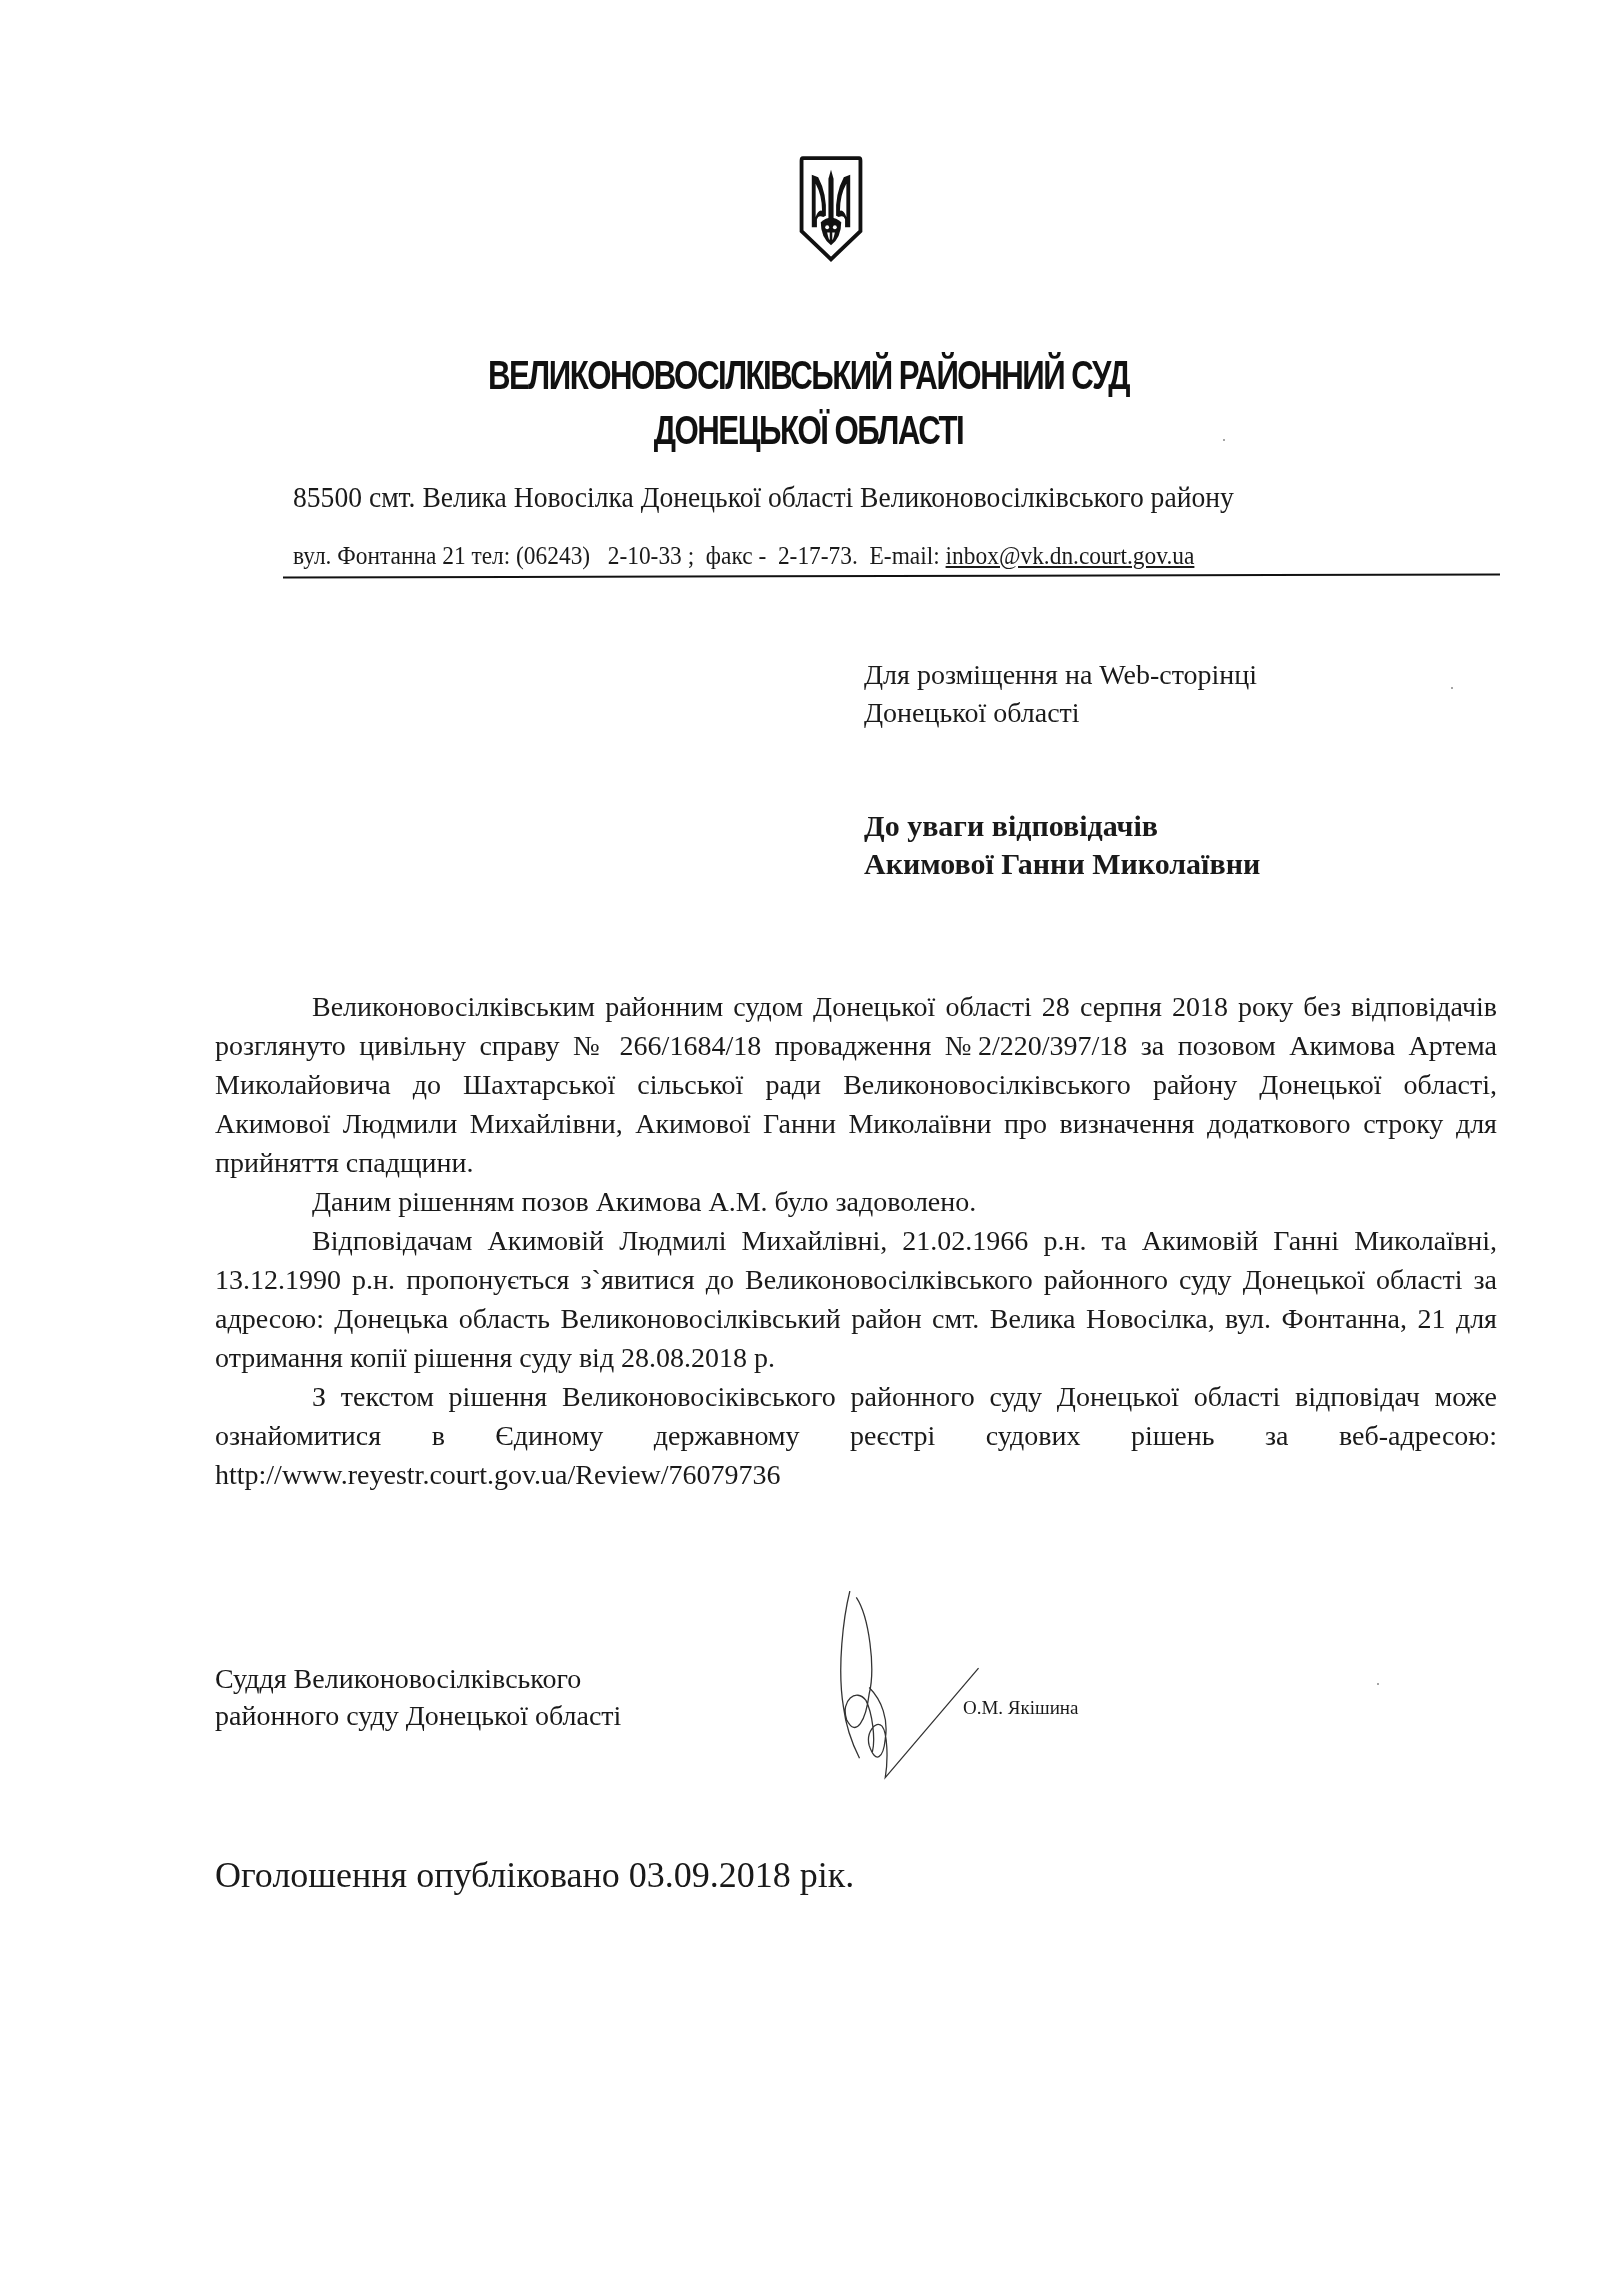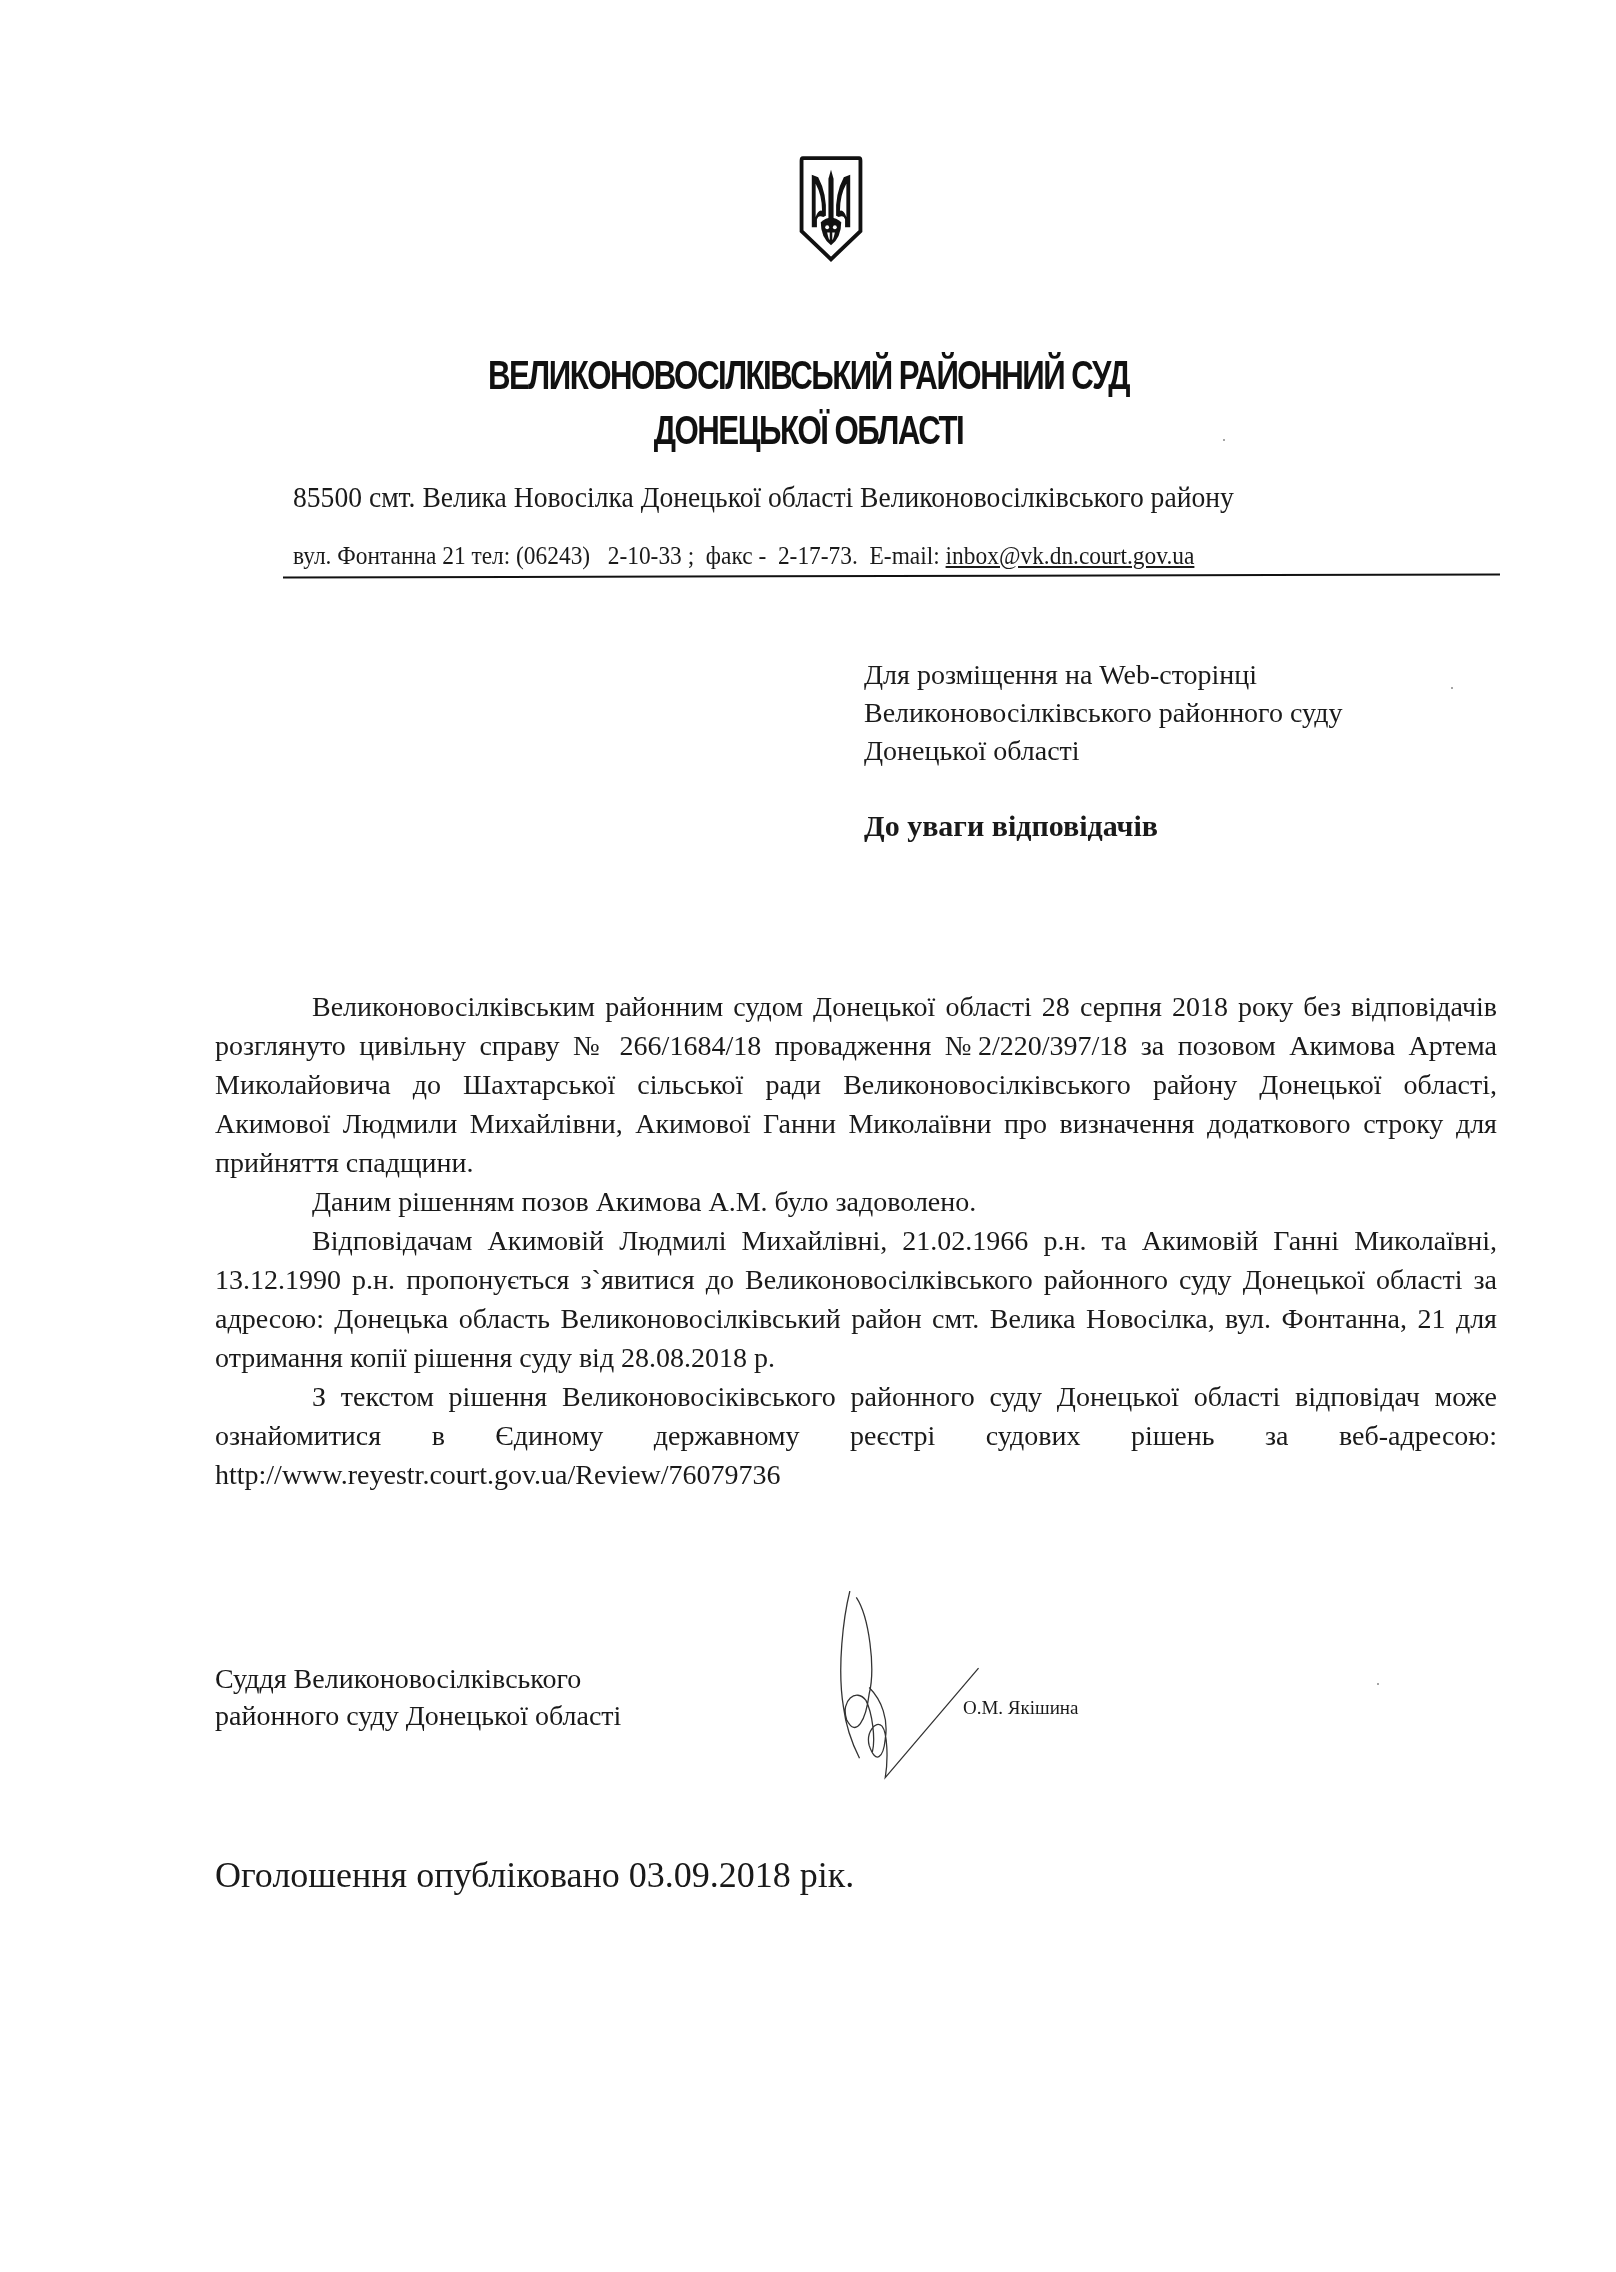--- a/index.html
+++ b/index.html
@@ -44,26 +44,26 @@
 <div id="title-2" class="abs court-title">ДОНЕЦЬКОЇ ОБЛАСТІ</div>
 
 <div id="address-line" class="abs">85500 смт. Велика Новосілка Донецької області Великоновосілківського району</div>
 <div id="contact-line" class="abs">
   <span style="white-space:pre">вул. Фонтанна 21 тел: (06243)   2-10-33 ;  факс -  2-17-73.  E-mail: </span><span id="email-link">inbox@vk.dn.court.gov.ua</span>
 </div>
 <div id="header-rule" class="abs"></div>
 
 <div id="placement-note" class="abs addr-block">
   <div>Для розміщення на Web-сторінці</div>
-  <div>Великоновосілківського районного суду</div>
   <div>Донецької області</div>
 </div>
 
 <div id="attention-block" class="abs addr-block">
   <div>До уваги відповідачів</div>
+  <div>Акимової Ганни Миколаївни</div>
 </div>
 
 <div id="body" class="abs">
   <p>Великоновосілківським районним судом Донецької області 28 серпня 2018 року без відповідачів розглянуто цивільну справу № 266/1684/18 провадження №2/220/397/18 за позовом Акимова Артема Миколайовича до Шахтарської сільської ради Великоновосілківського району Донецької області, Акимової Людмили Михайлівни, Акимової Ганни Миколаївни про визначення додаткового строку для прийняття спадщини.</p>
   <p>Даним рішенням позов Акимова А.М.  було задоволено.</p>
   <p>Відповідачам Акимовій Людмилі Михайлівні, 21.02.1966  р.н. та Акимовій Ганні Миколаївні, 13.12.1990 р.н. пропонується з`явитися до Великоновосілківського районного суду Донецької області за адресою: Донецька область Великоновосілківський район смт. Велика Новосілка, вул. Фонтанна, 21 для отримання копії рішення суду від 28.08.2018 р.</p>
   <p>З текстом рішення Великоновосіківського районного суду  Донецької області відповідач може ознайомитися  в Єдиному державному реєстрі судових рішень за веб-адресою: http://www.reyestr.court.gov.ua/Review/76079736</p>
 </div>
 
 <div id="signature-block" class="abs">

